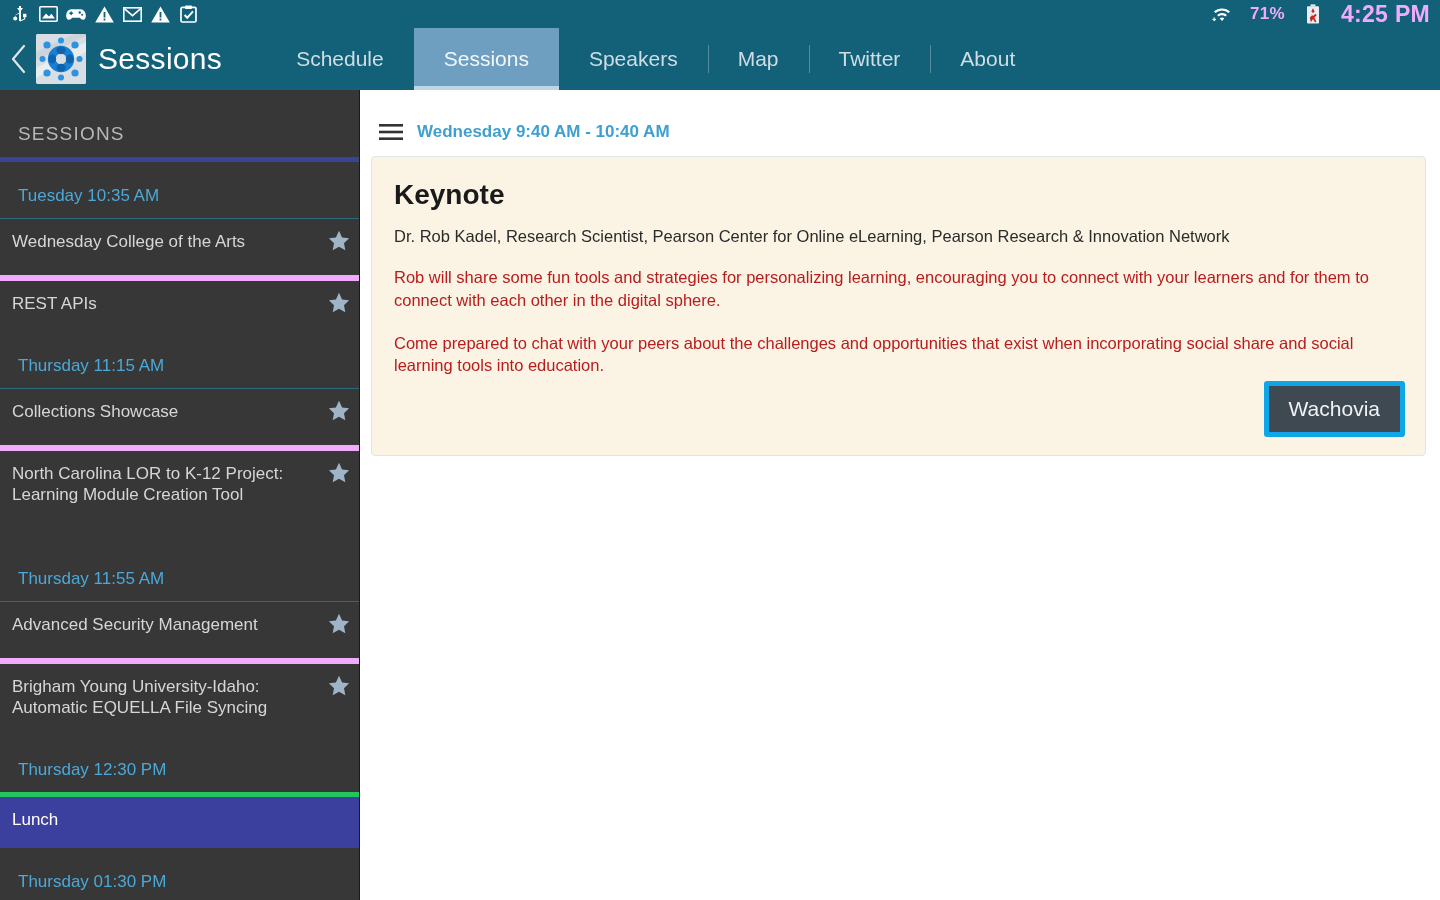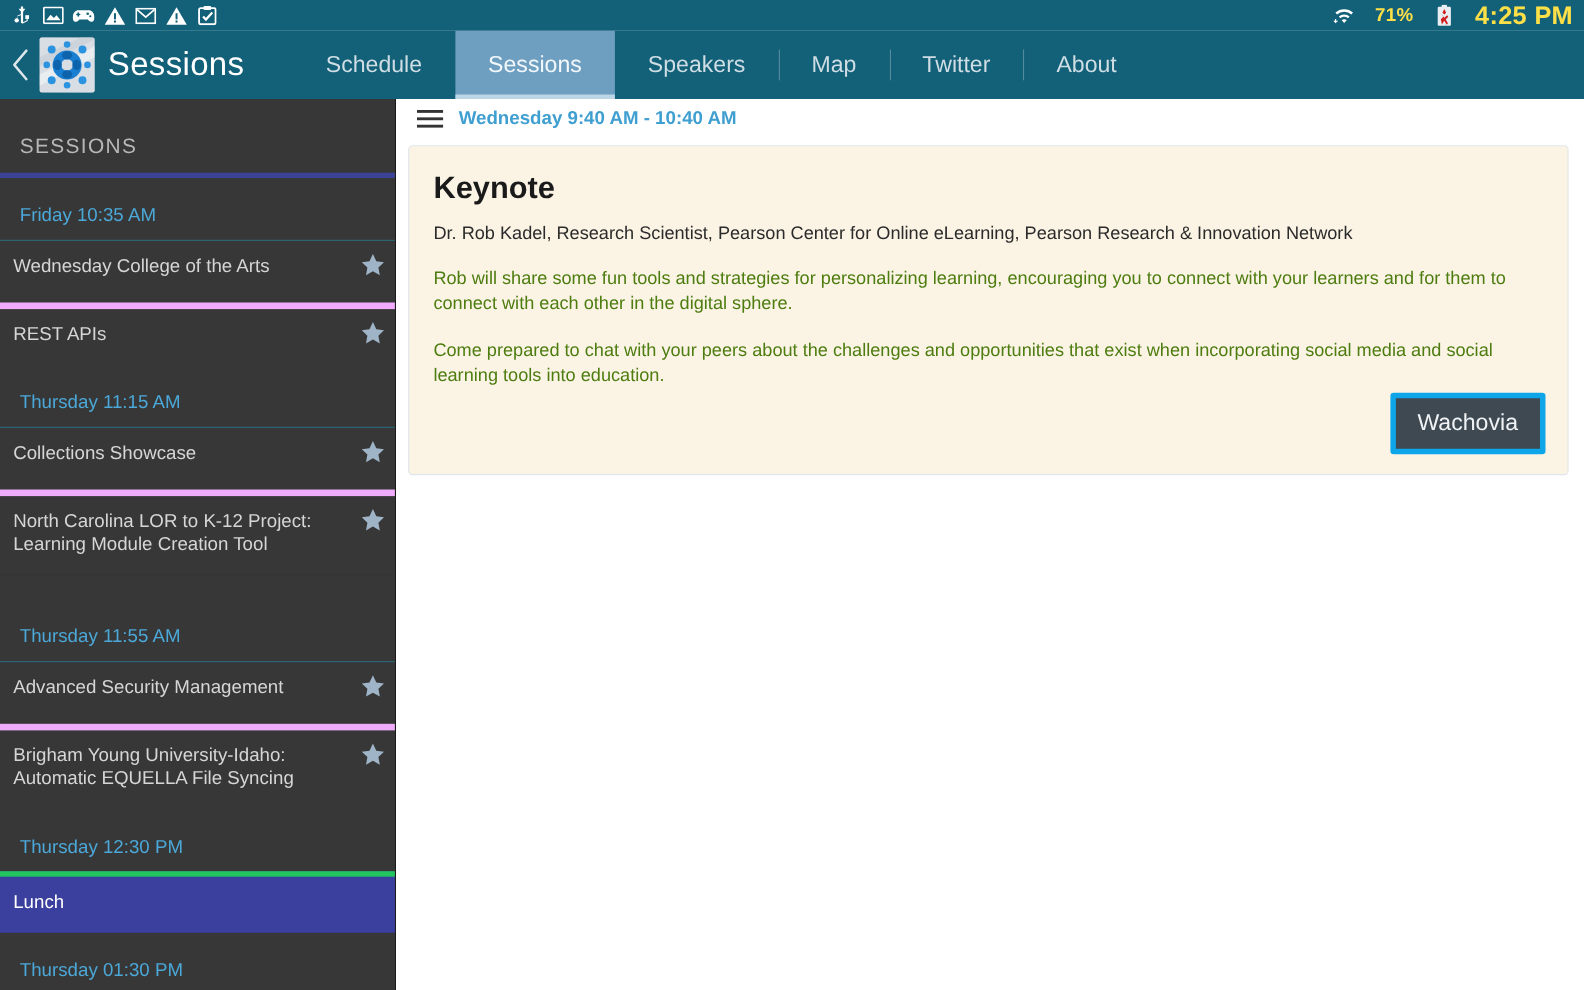--- a/index.html
+++ b/index.html
@@ -15,21 +15,21 @@
     position: absolute; top: 0; left: 0;
     width: 1440px; height: 28px;
     background: #136079;
     display: flex; align-items: center;
     padding: 0 10px;
   }
   #status-left { display: flex; align-items: center; gap: 8px; }
   #status-right {
     margin-left: auto;
     display: flex; align-items: center; gap: 18px;
-    color: #fde047;
+    color: #f0abfc;
     font-size: 18px;
     font-weight: bold;
   }
   .sb-ico { display: inline-flex; width: 20px; height: 20px; align-items: center; justify-content: center; }
   .sb-ico svg { display: block; }
   #status-battery-pct { font-size: 17px; letter-spacing: .3px; }
   #status-clock { font-size: 23px; letter-spacing: .3px; }
 
   
   #app-bar {
@@ -124,21 +124,21 @@
 
   
   #main {
     position: absolute; top: 90px; left: 361px;
     width: 1079px; height: 810px;
     background: #ffffff;
   }
   #content-header {
     display: flex; align-items: center;
     gap: 14px;
-    padding: 8px 0 10px 18px;
+    padding: 32px 0 10px 18px;
   }
   #hamburger-icon { display: block; }
   #content-date {
     color: #3f9fd0;
     font-size: 17px;
     font-weight: bold;
   }
   #session-card {
     margin: 4px 14px 0 10px;
     background: #fbf4e5;
@@ -154,21 +154,21 @@
     color: #1a1a1a;
     margin-bottom: 16px;
   }
   #card-subtitle {
     font-size: 16.5px;
     color: #2b2b2b;
     margin-bottom: 20px;
   }
   .card-para {
     font-size: 16.5px;
-    color: #4d7c0f;
+    color: #b91c1c;
     line-height: 1.38;
     margin-bottom: 20px;
     max-width: 1030px;
   }
   #venue-button {
     position: absolute;
     right: 20px; bottom: 18px;
     background: #3f4952;
     border: 5px solid #0ea5e9;
     border-radius: 3px;
@@ -294,21 +294,21 @@
     <div class="tab">Map</div>
     <div class="tab">Twitter</div>
     <div class="tab">About</div>
   </div>
 </div>
 
 <div id="sidebar">
   <div id="sidebar-header">SESSIONS</div>
   <div id="sidebar-header-rule"></div>
 
-  <div class="time-group-label">Friday 10:35 AM</div>
+  <div class="time-group-label">Tuesday 10:35 AM</div>
   <div class="session-row">
     <div class="session-title">Wednesday College of the Arts</div>
     <svg class="star-icon" viewBox="0 0 24 24">
         <path fill="#9fb4c6" d="M12 1.8l3.1 6.6 7 .9-5.1 4.9 1.3 7-6.3-3.5-6.3 3.5 1.3-7L1.9 9.3l7-.9z"></path>
       </svg>
   </div>
   <div class="session-row plain">
     <div class="session-title">REST APIs</div>
     <svg class="star-icon" viewBox="0 0 24 24">
         <path fill="#9fb4c6" d="M12 1.8l3.1 6.6 7 .9-5.1 4.9 1.3 7-6.3-3.5-6.3 3.5 1.3-7L1.9 9.3l7-.9z"></path>
@@ -360,16 +360,16 @@
       <rect x="0" y="7.7" width="24" height="2.6" fill="#333"></rect>
       <rect x="0" y="14.4" width="24" height="2.6" fill="#333"></rect>
     </svg>
     <div id="content-date">Wednesday 9:40 AM - 10:40 AM</div>
   </div>
 
   <div id="session-card">
     <div id="card-title">Keynote</div>
     <div id="card-subtitle">Dr. Rob Kadel, Research Scientist, Pearson Center for Online eLearning, Pearson Research &amp; Innovation Network</div>
     <div class="card-para">Rob will share some fun tools and strategies for personalizing learning, encouraging you to connect with your learners and for them to connect with each other in the digital sphere.</div>
-    <div class="card-para">Come prepared to chat with your peers about the challenges and opportunities that exist when incorporating social media and social learning tools into education.</div>
+    <div class="card-para">Come prepared to chat with your peers about the challenges and opportunities that exist when incorporating social share and social learning tools into education.</div>
     <div id="venue-button">Wachovia</div>
   </div>
 </div>
 
 </body></html>

